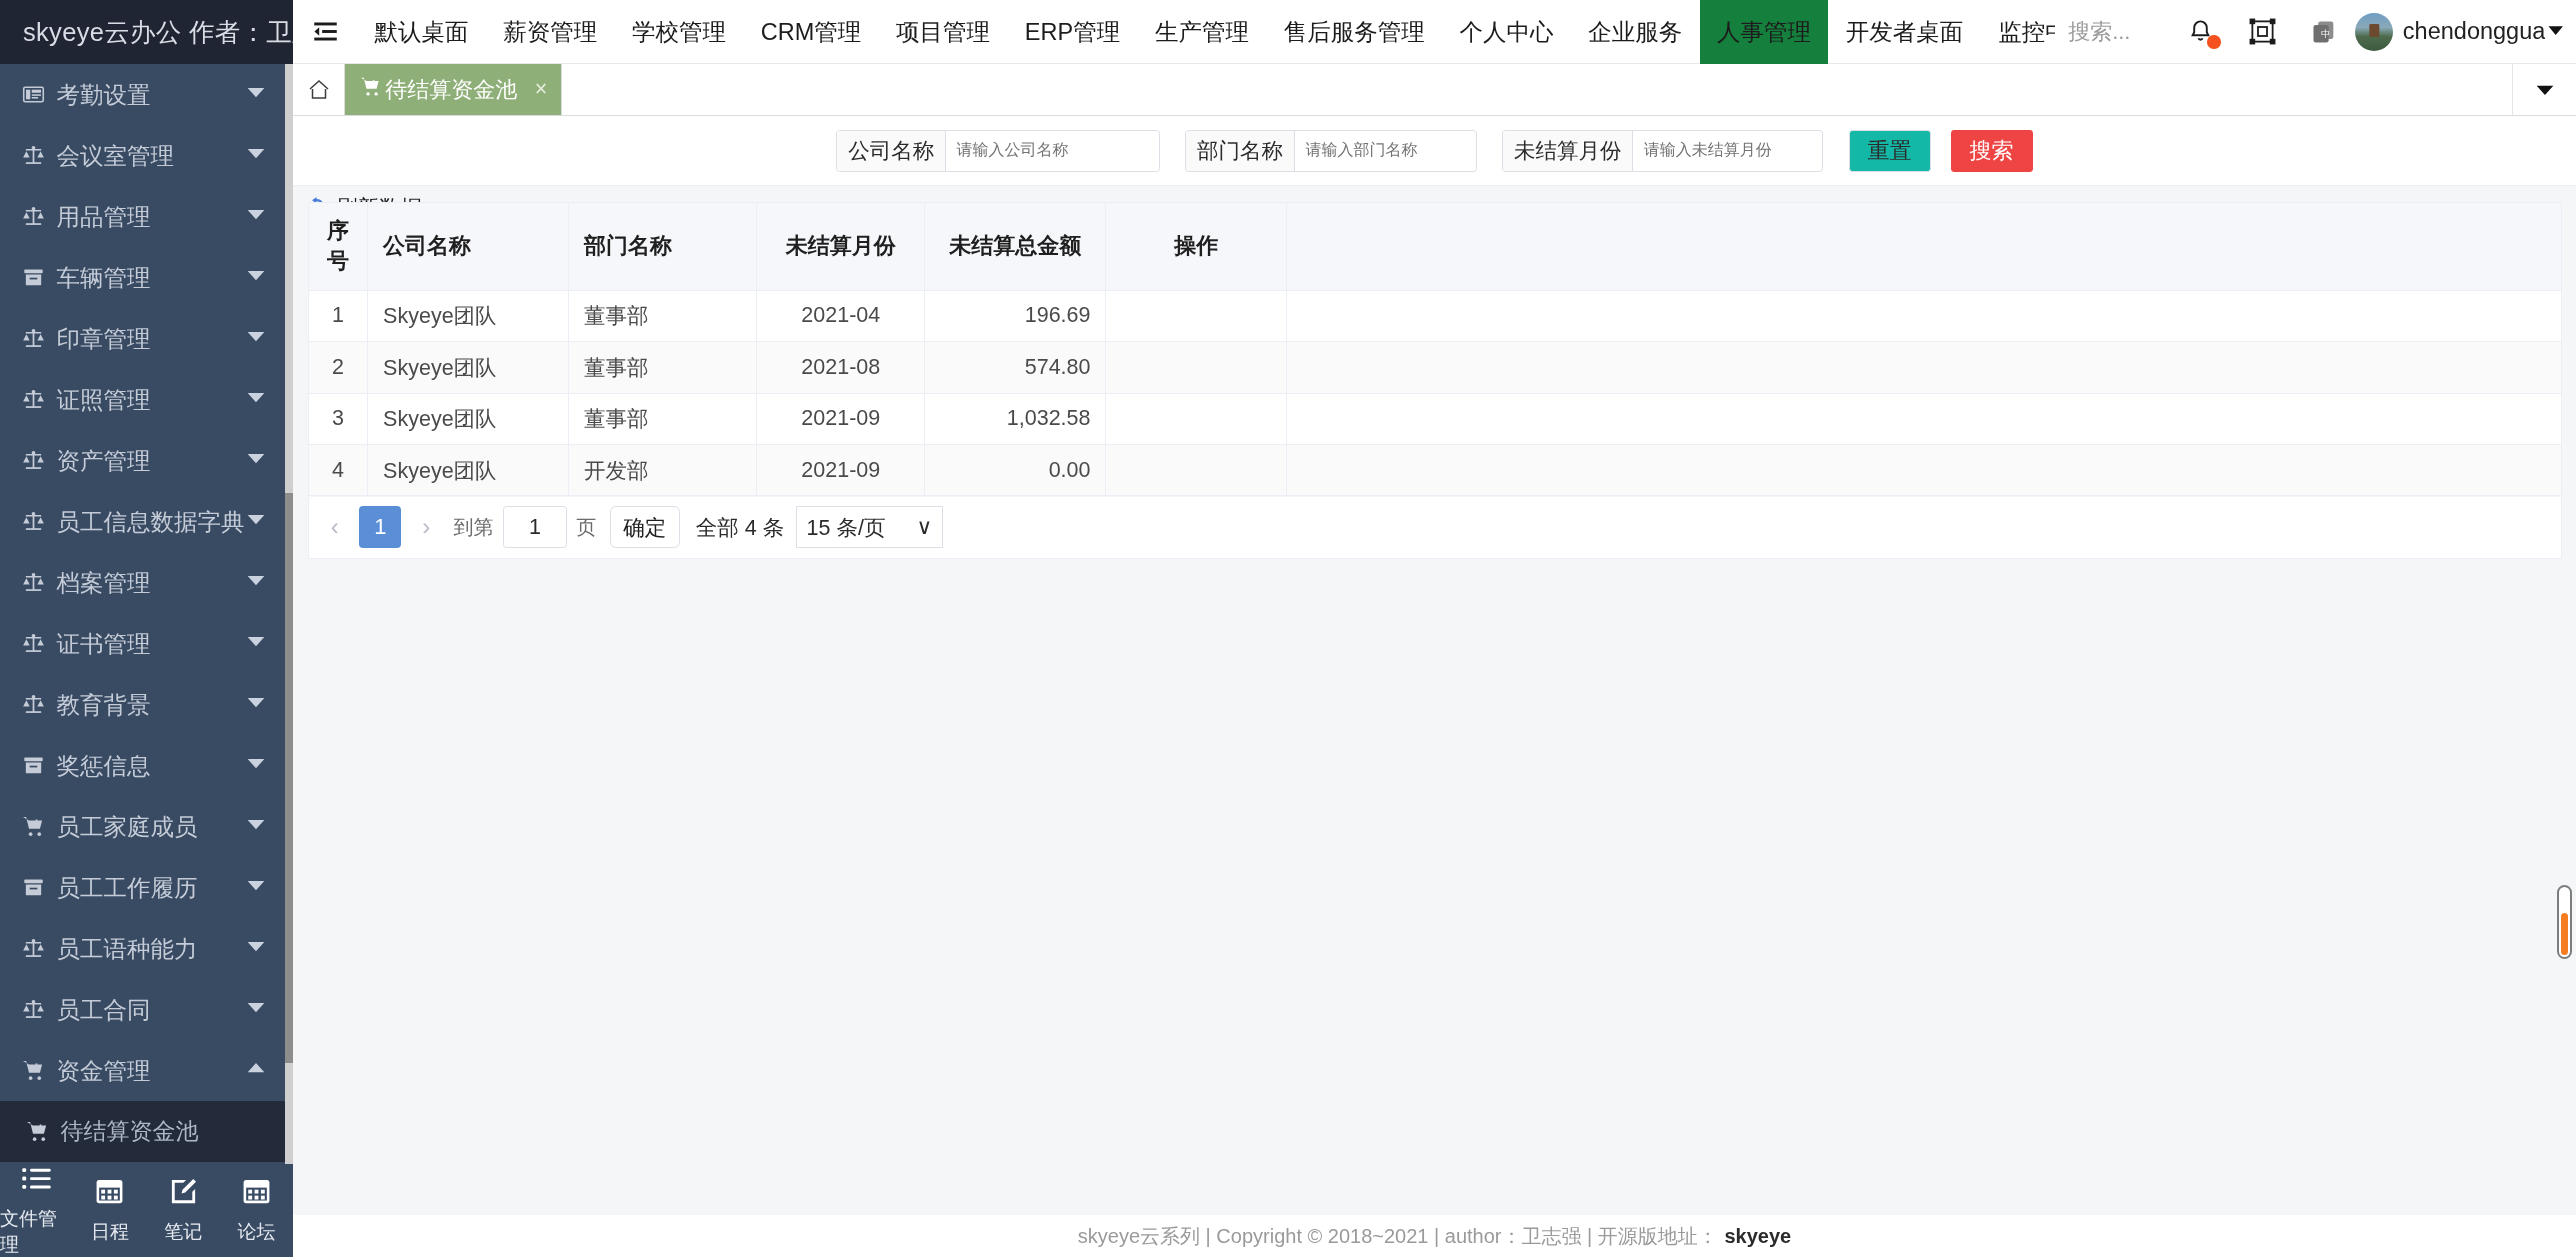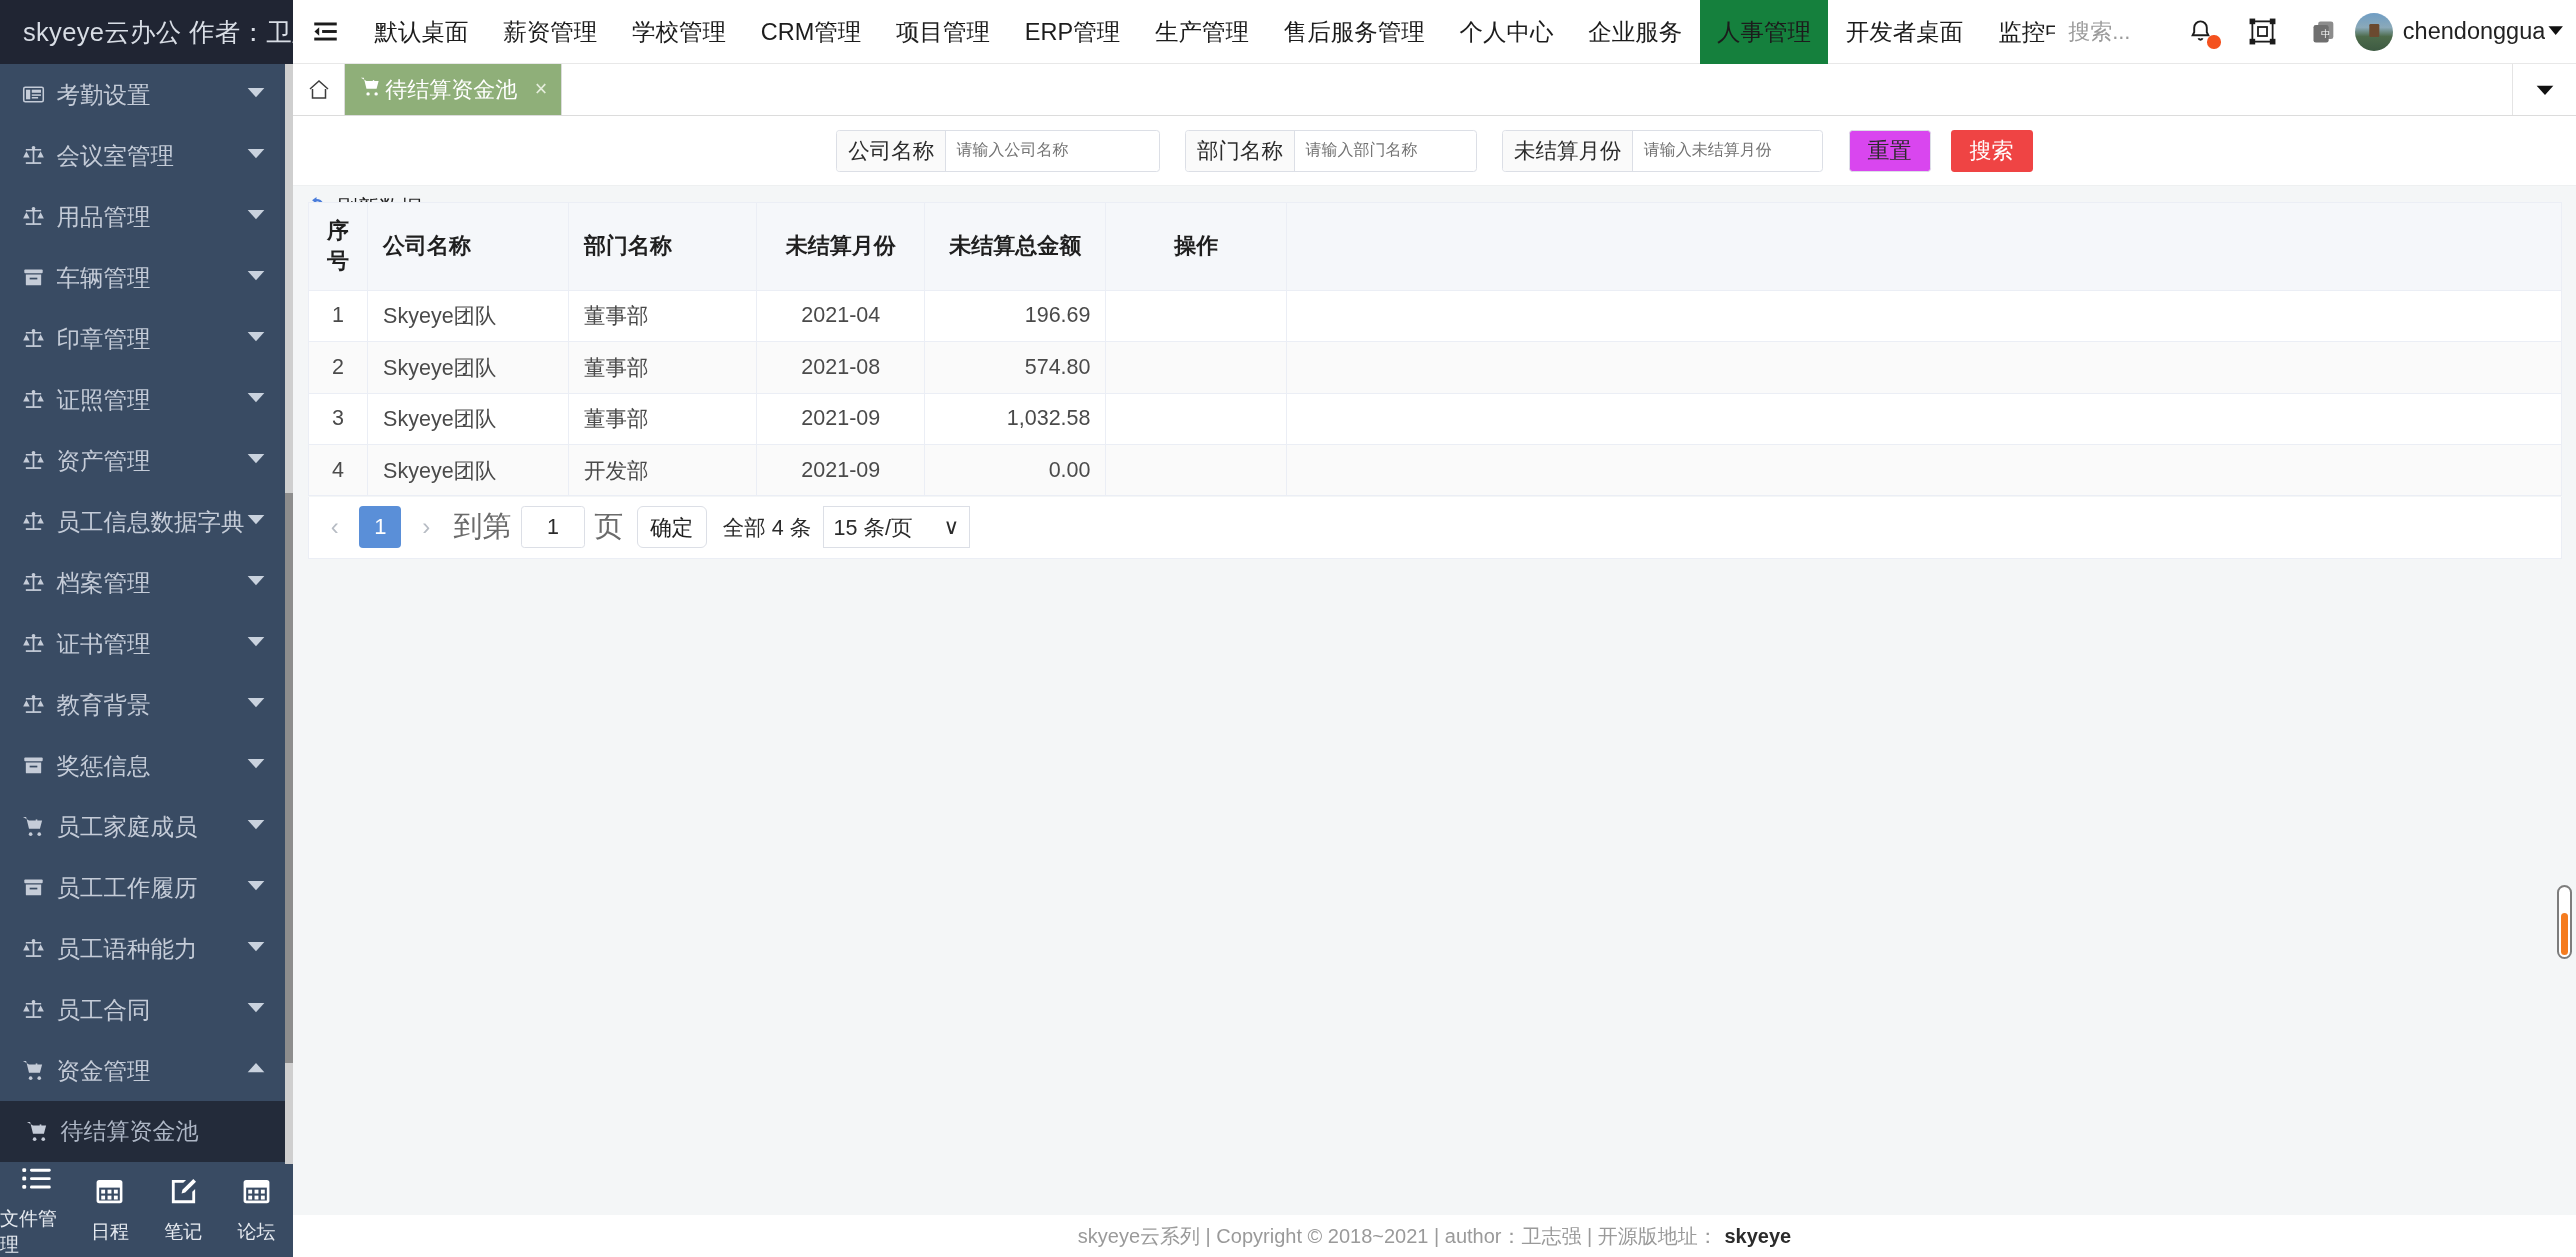--- a/index.html
+++ b/index.html
@@ -134,21 +134,21 @@
     display: flex; align-items: center; padding: 0 10.7px; font-size: 16px;
     color: #737373; white-space: nowrap;
   }
   .f1 .inp { width: 213px; }
   .f2 .inp { width: 181px; }
   .f3 .inp { width: 189px; }
   .btn {
     height: 42px; min-width: 82px; border-radius: 3.4px; font-size: 22px;
     display: flex; align-items: center; justify-content: center;
   }
-  .btn-reset { border: 0.7px solid #dcdfe6; background: #d946ef; color: #2b2b2b; margin-right: 20px; }
+  .btn-reset { border: 0.7px solid #dcdfe6; background: #14b8a6; color: #2b2b2b; margin-right: 20px; }
   .btn-search { background: #ef4444; color: #ffffff; }
 
   .refreshbar {
     height: 43px; display: flex; align-items: center; padding-left: 12px;
     background: #f4f6f7; gap: 8px;
   }
   .refreshbar .label { font-size: 21.5px; color: #1d1d1d; }
   .tablewrap {
     position: absolute; left: 14.8px; top: 86px; width: 2254px;
     background: #ffffff; border: 0.7px solid #ebeef5; border-bottom: none;
@@ -180,21 +180,21 @@
     display: flex; align-items: center; gap: 0; padding: 9.4px 8px;
     background: #ffffff; border: 0.7px solid #ebeef5; border-top: none;
     width: 2254px; position: absolute; left: 14.8px;
   }
   .pg { display: flex; align-items: center; justify-content: center; }
   .pg-arrow { width: 36px; height: 36px; color: #b7bcc4; font-size: 24px; }
   .pg-num {
     min-width: 42px; height: 42px; border-radius: 4px; background: #5a8fd8;
     color: #fff; font-size: 22px; margin: 0 6.7px;
   }
-  .pg-text { font-size: 29px; color: #6b6b6b; margin: 0 9.4px; white-space: nowrap; }
+  .pg-text { font-size: 20px; color: #6b6b6b; margin: 0 9.4px; white-space: nowrap; }
   .pg-input {
     width: 64px; height: 42px; border: 0.7px solid #dcdfe6; border-radius: 3.4px;
     background: #fff; color: #2b2b2b; font-size: 21.5px;
   }
   .pg-confirm {
     min-width: 70px; height: 42px; border: 0.7px solid #dcdfe6; border-radius: 6px;
     background: #fff; color: #1f1f1f; font-size: 21.5px; margin: 0 4px;
   }
   .pg-total { font-size: 21.5px; color: #2b2b2b; margin: 0 12px; white-space: nowrap; }
   .pg-select {

